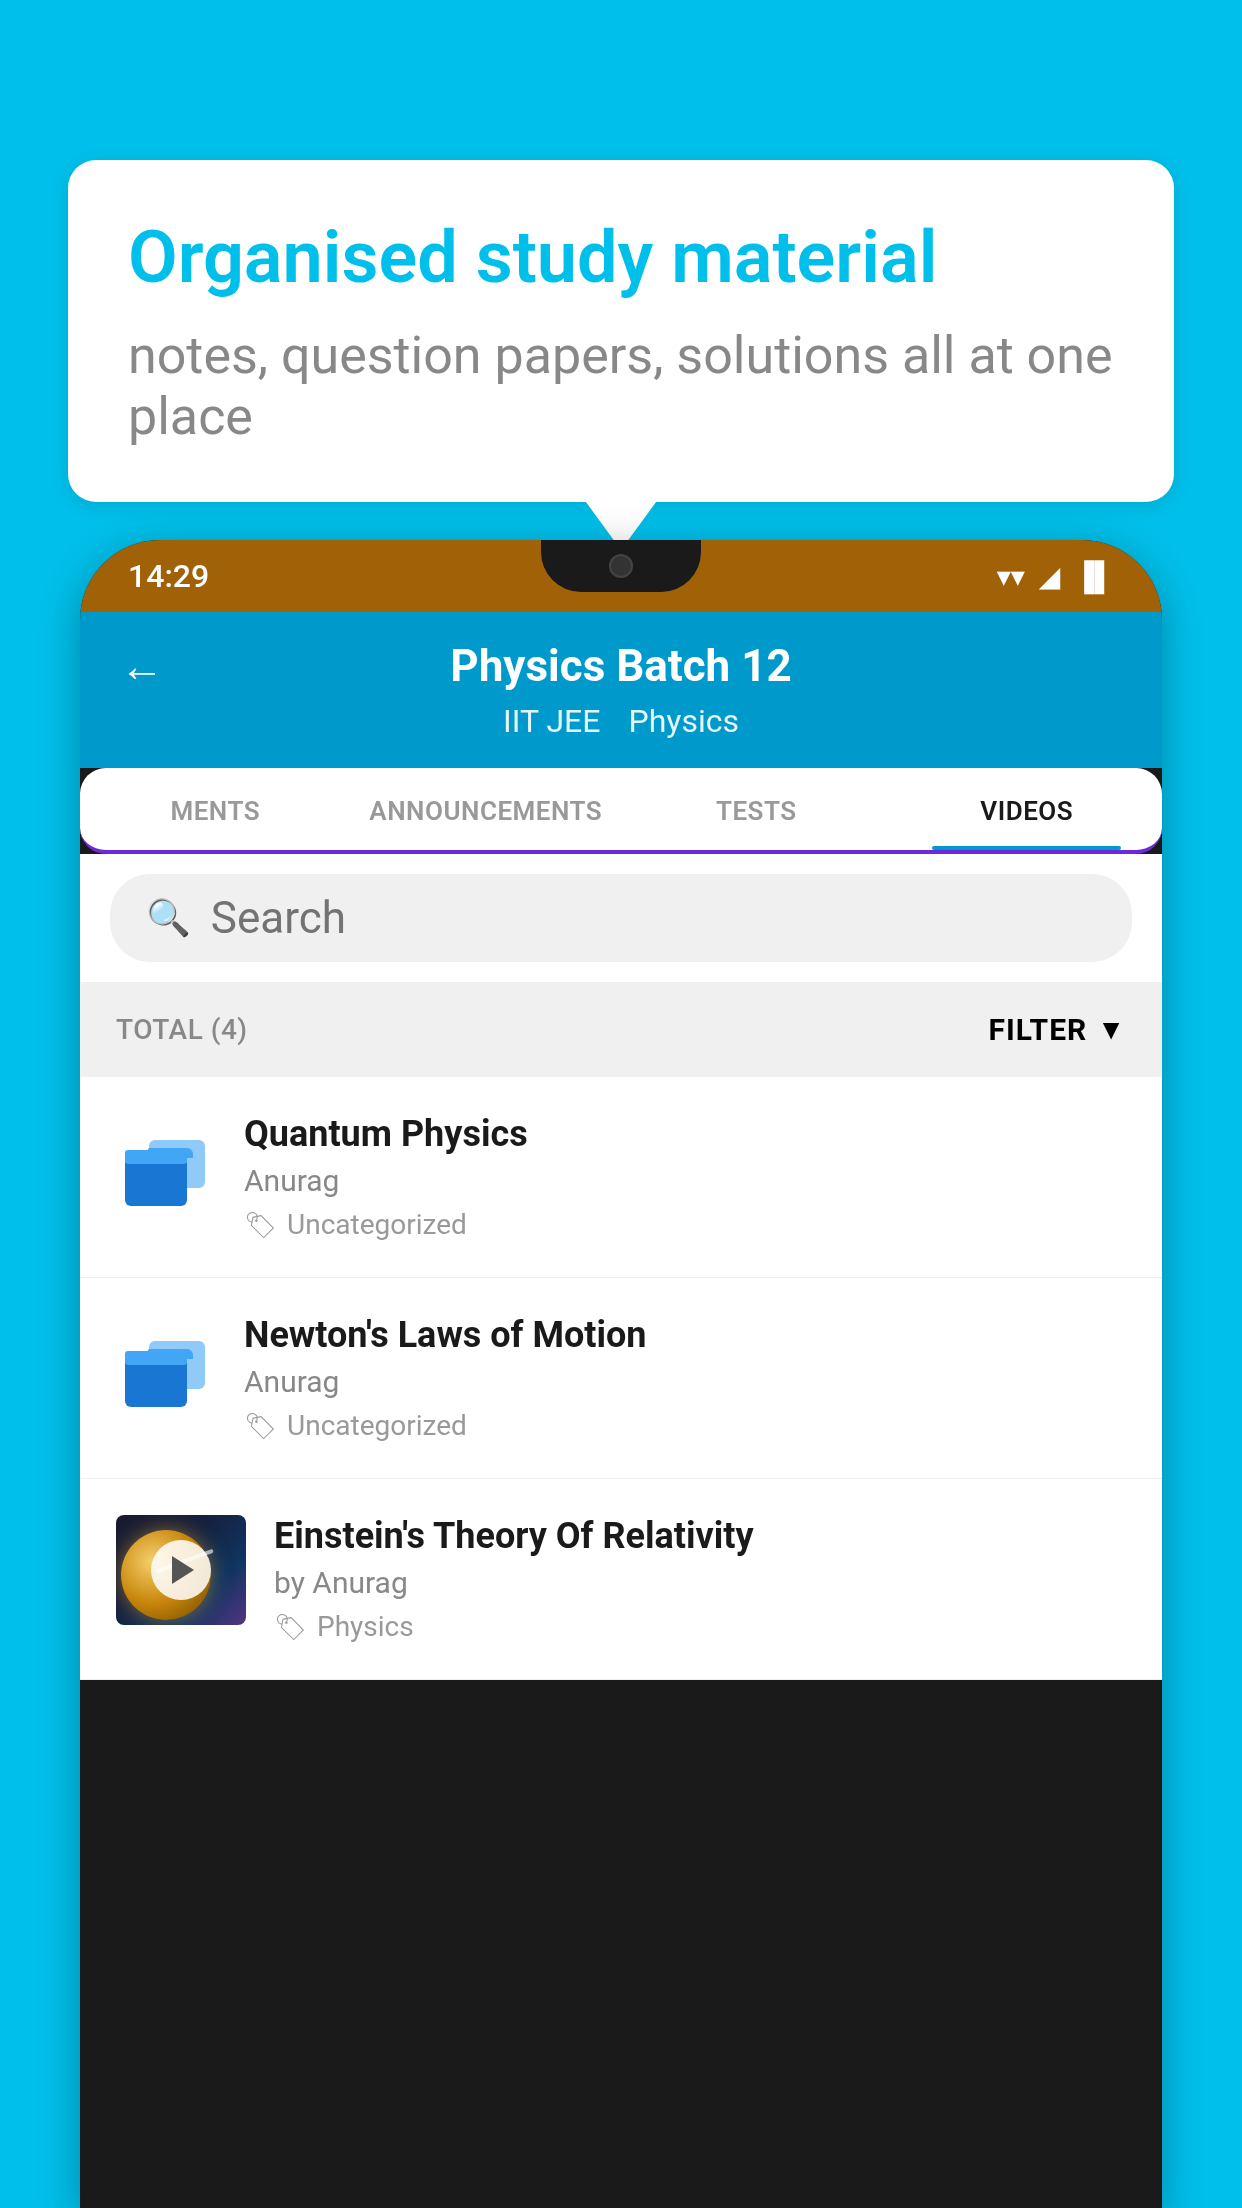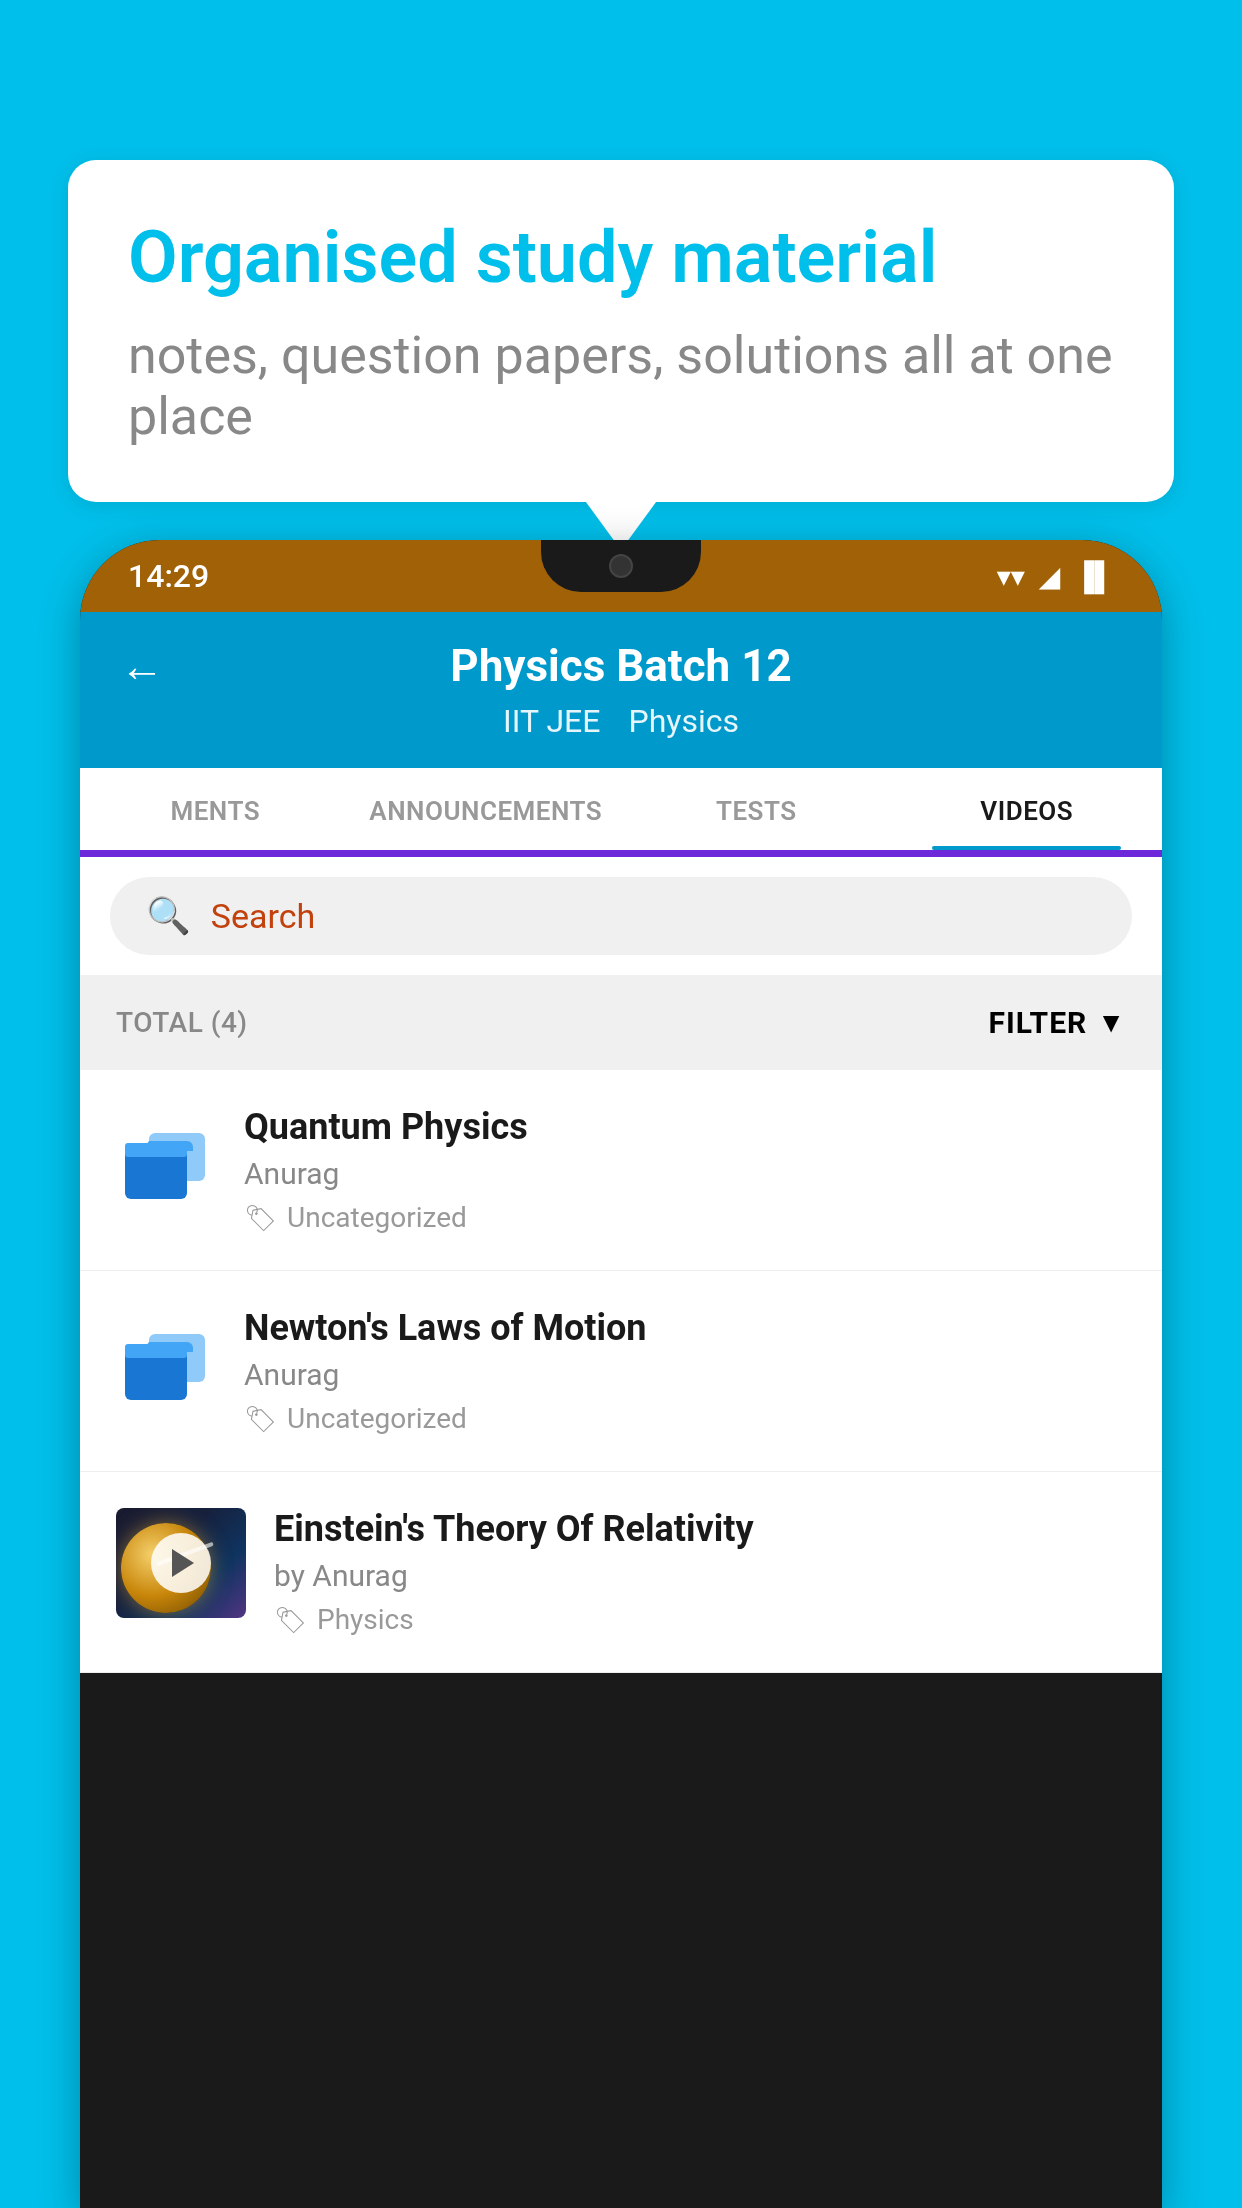--- a/index.html
+++ b/index.html
@@ -144,21 +144,22 @@
       display: flex;
       gap: 28px;
       color: rgba(255,255,255,0.9);
       font-size: 32px;
     }
 
     
     .tabs-bar {
       background: white;
       display: flex;
-      border-bottom: 7px solid #6d28d9;
+      border-bottom: 4px solid #6d28d9;
+      border-radius: 26px;
     }
     .tab-item {
       flex: 1;
       text-align: center;
       padding: 28px 10px 24px;
       font-size: 26px;
       font-weight: 600;
       color: #999;
       letter-spacing: 0.5px;
       position: relative;
@@ -189,22 +190,22 @@
       display: flex;
       align-items: center;
       padding: 18px 36px;
       gap: 20px;
     }
     .search-icon-inner {
       color: #aaa;
       font-size: 36px;
     }
     .search-placeholder {
-      color: #c2410c;
-      font-size: 34px;
+      color: #737373;
+      font-size: 44px;
     }
 
     
     .filter-bar {
       background: #f0f0f0;
       display: flex;
       justify-content: space-between;
       align-items: center;
       padding: 30px 36px;
     }

